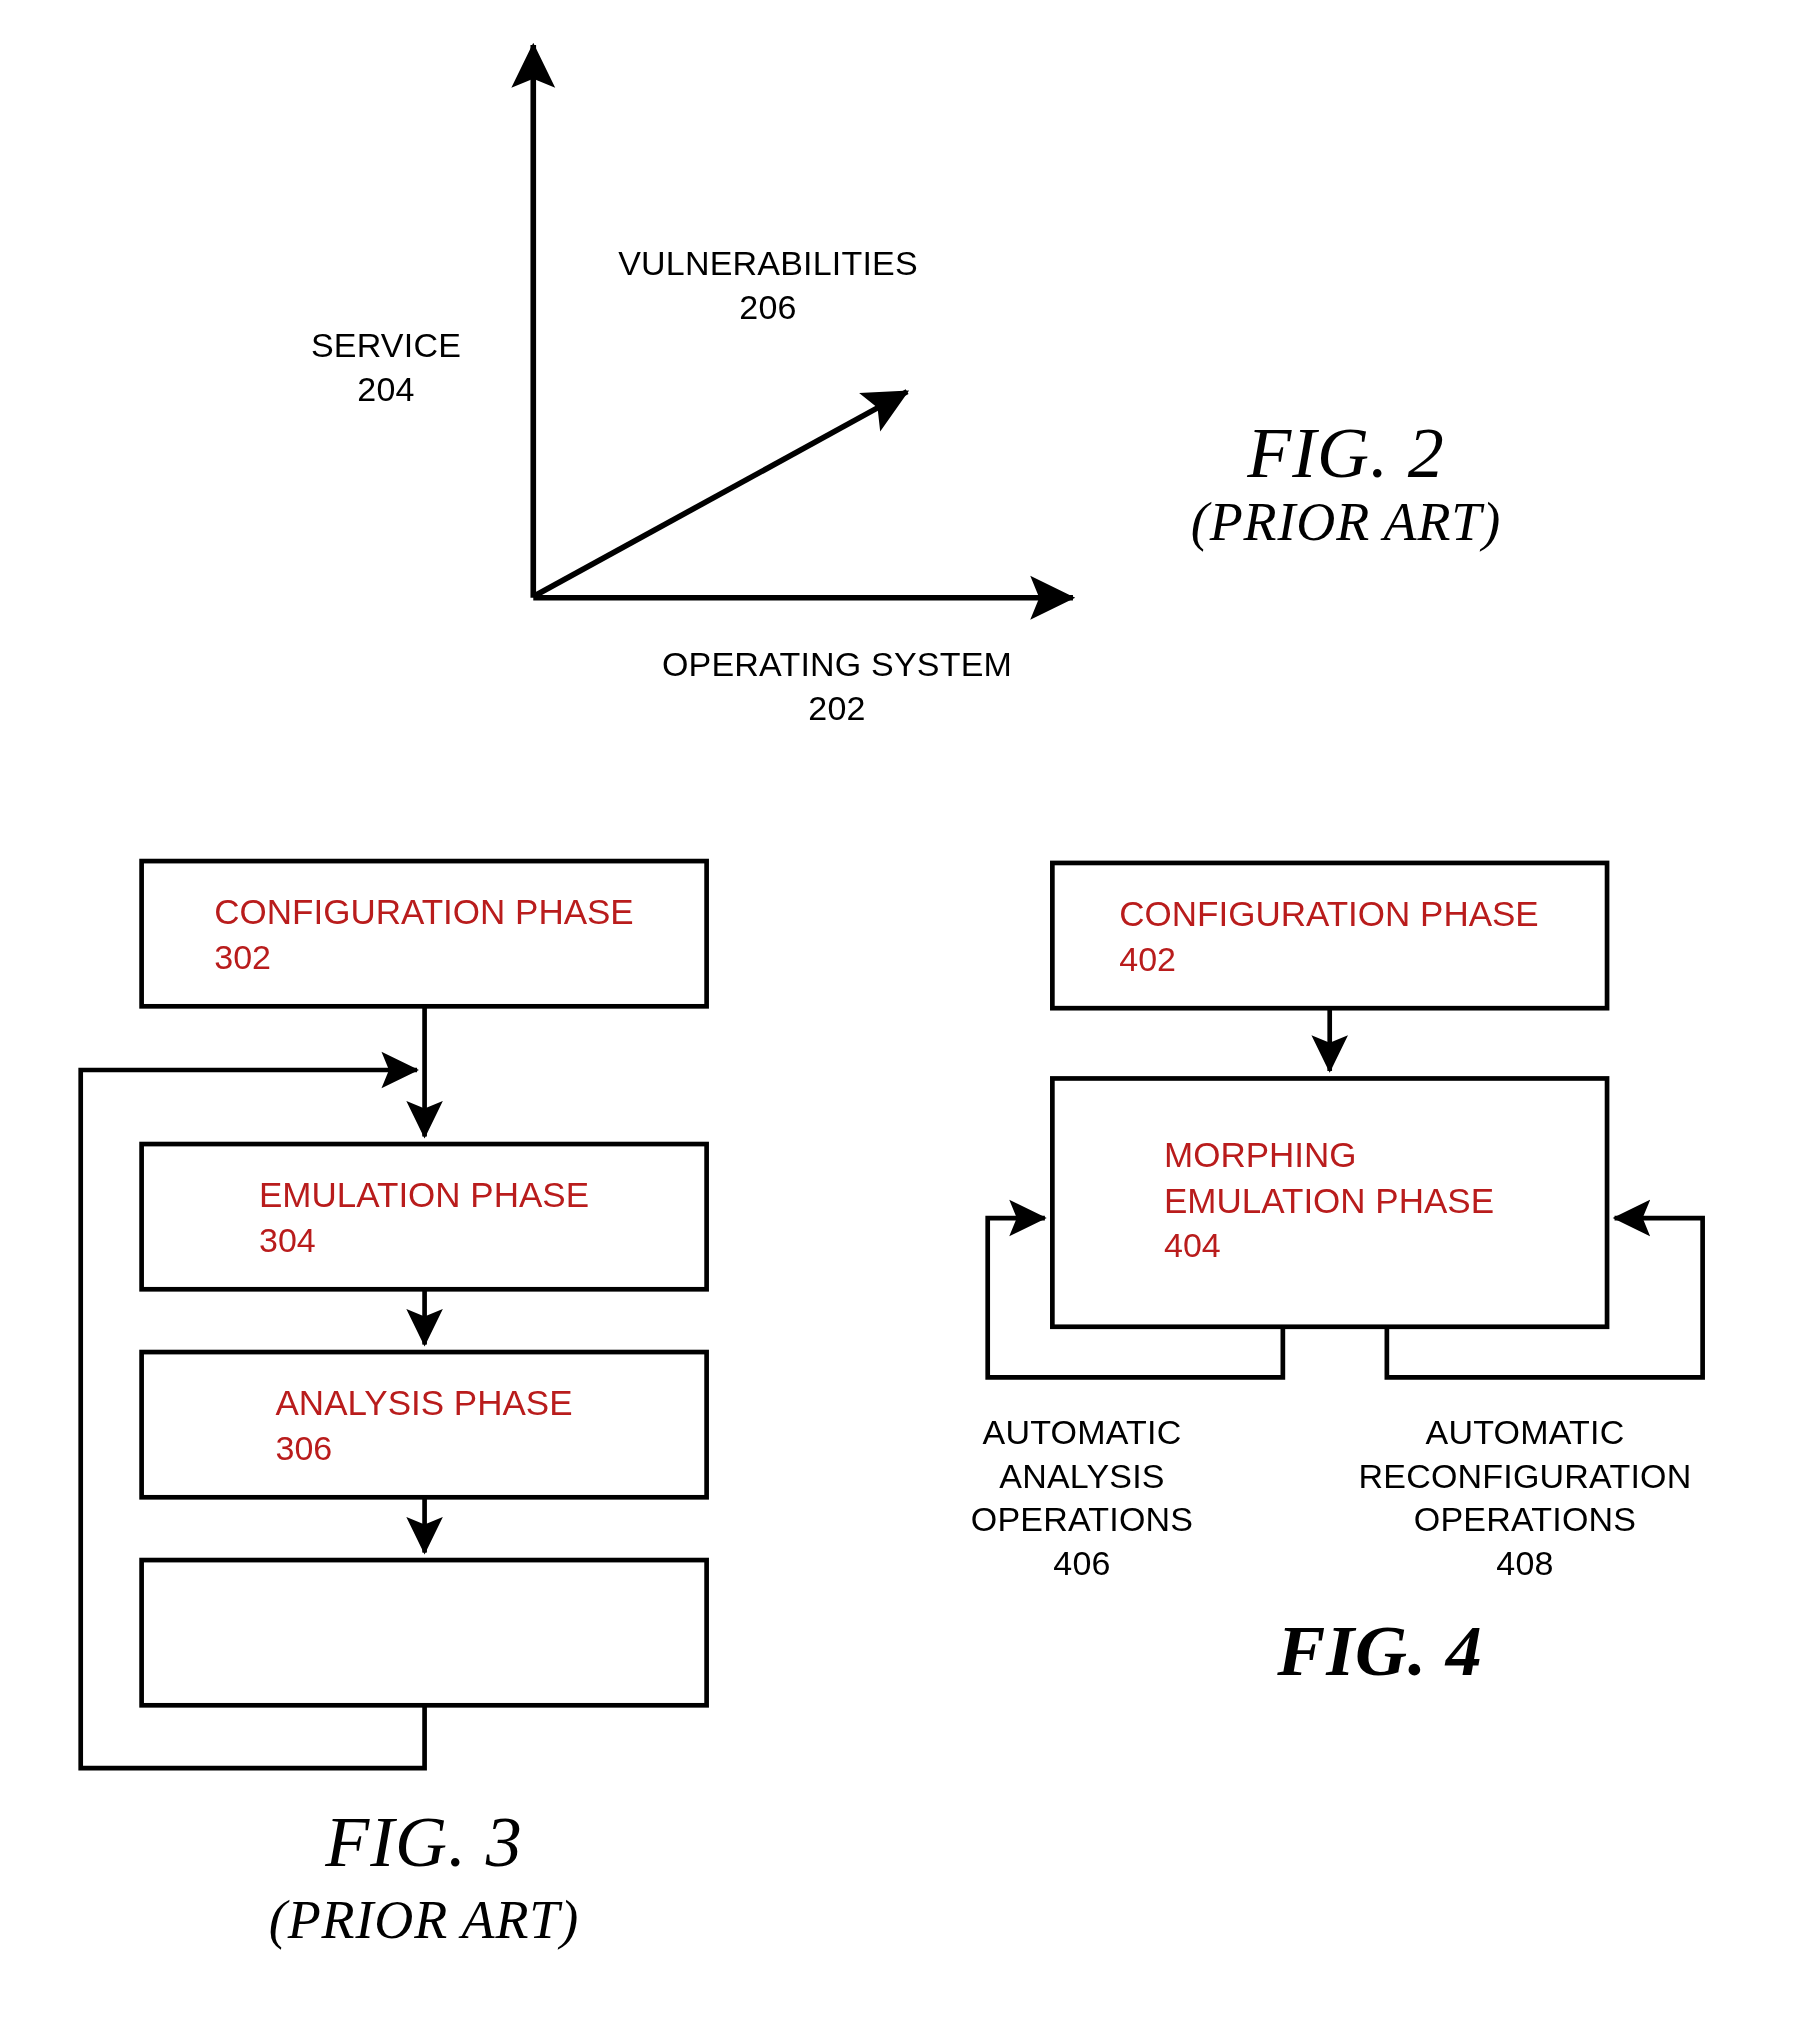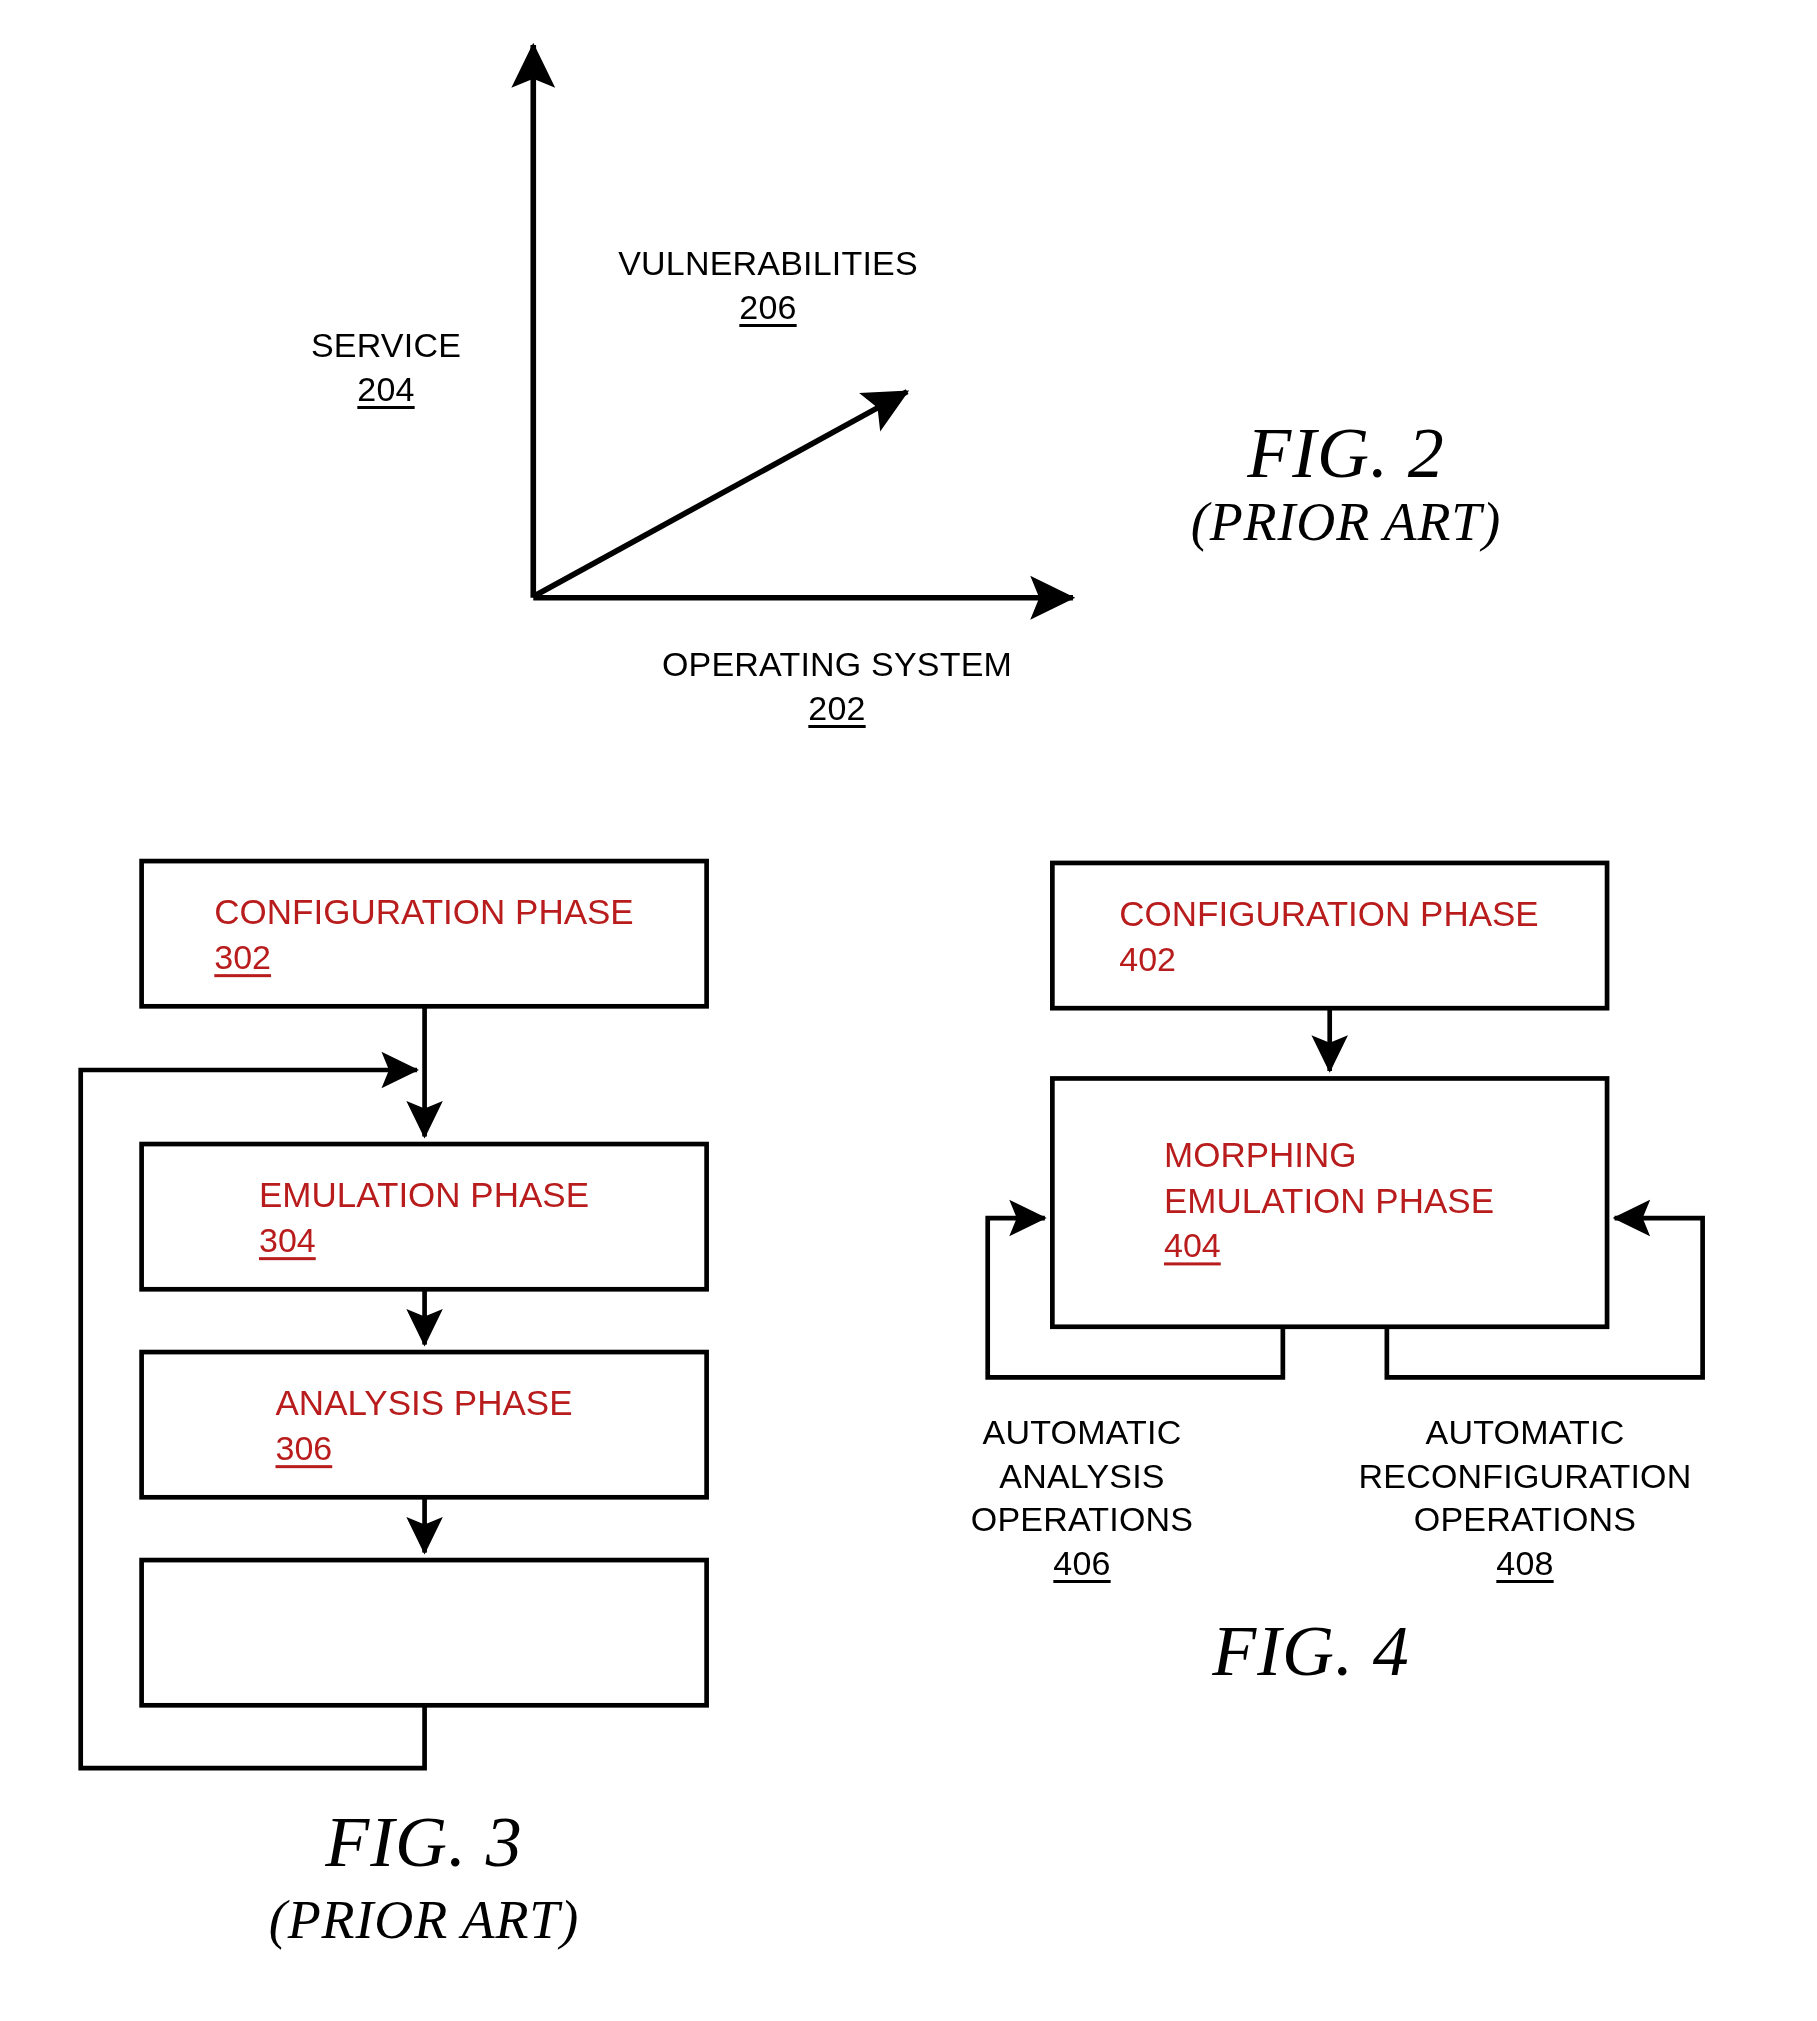--- a/index.html
+++ b/index.html
@@ -34,21 +34,20 @@
     color: #000;
     white-space: nowrap;
   }
   .lbl.ctr {
     text-align: center;
     transform: translateX(-50%);
   }
   .num {
     font-family: "Liberation Sans", sans-serif;
     font-size: 34px;
-    text-decoration: underline;
     text-underline-offset: 4.7px;
   }
   .num.plain {
     text-decoration: none;
   }
   .figcap {
     position: absolute;
     font-family: "Liberation Serif", serif;
     font-style: italic;
     font-size: 72px;
@@ -175,16 +174,16 @@
     <div class="num">406</div>
   </div>
 
   <div class="lbl ctr" style="left:1525px; top:1411px; text-align:center;">
     <div>AUTOMATIC</div>
     <div>RECONFIGURATION</div>
     <div>OPERATIONS</div>
     <div class="num">408</div>
   </div>
 
-  <div class="figcap" style="left:1311px; top:1610px;">FIG. 4</div>
+  <div class="figcap" style="left:1380px; top:1610px;font-weight:bold;">FIG. 4</div>
 
 </div>
 
 
 </body></html>

